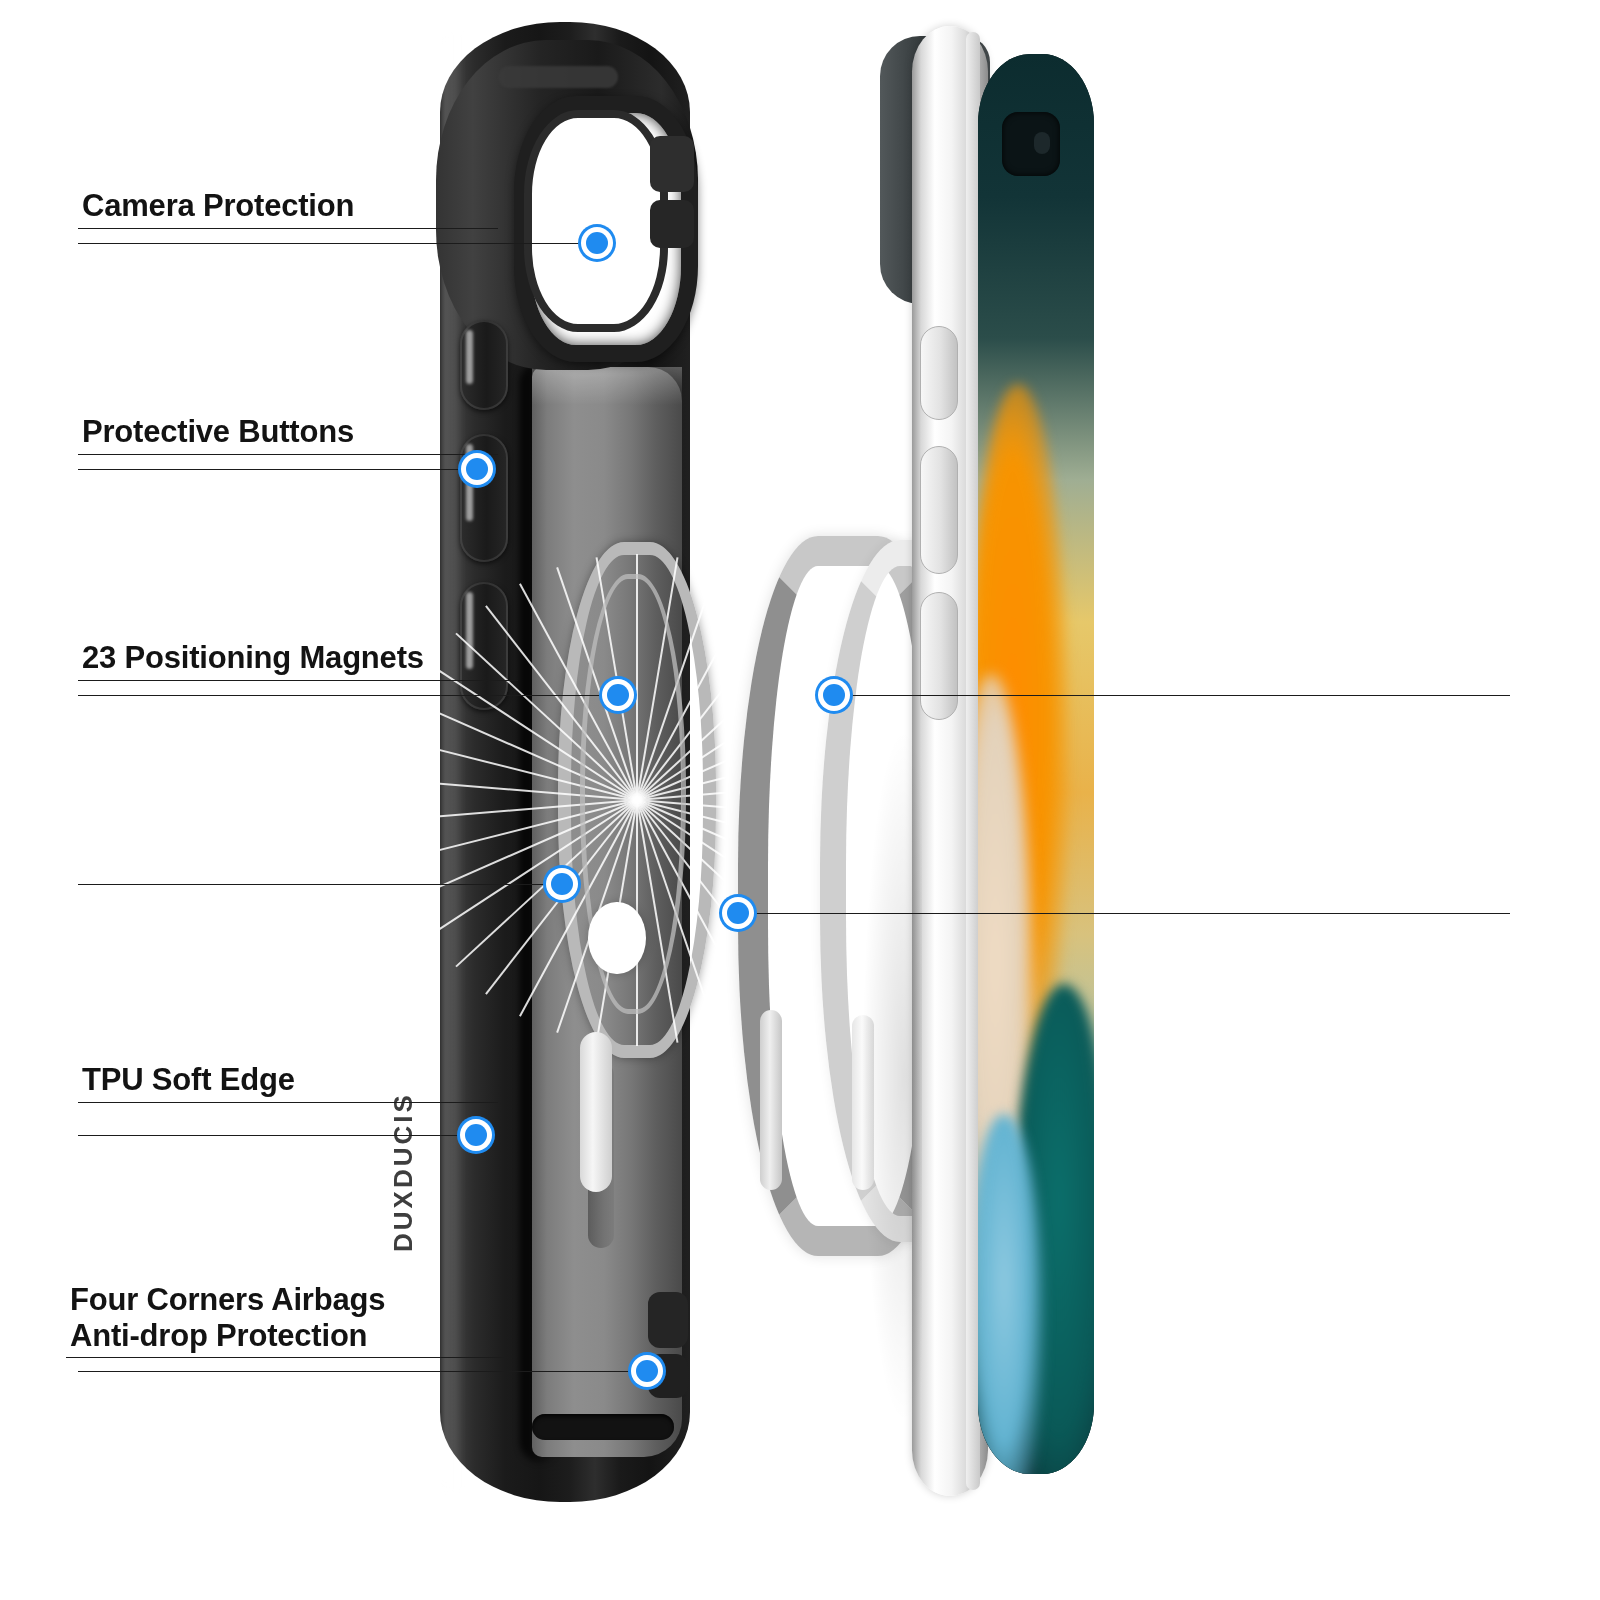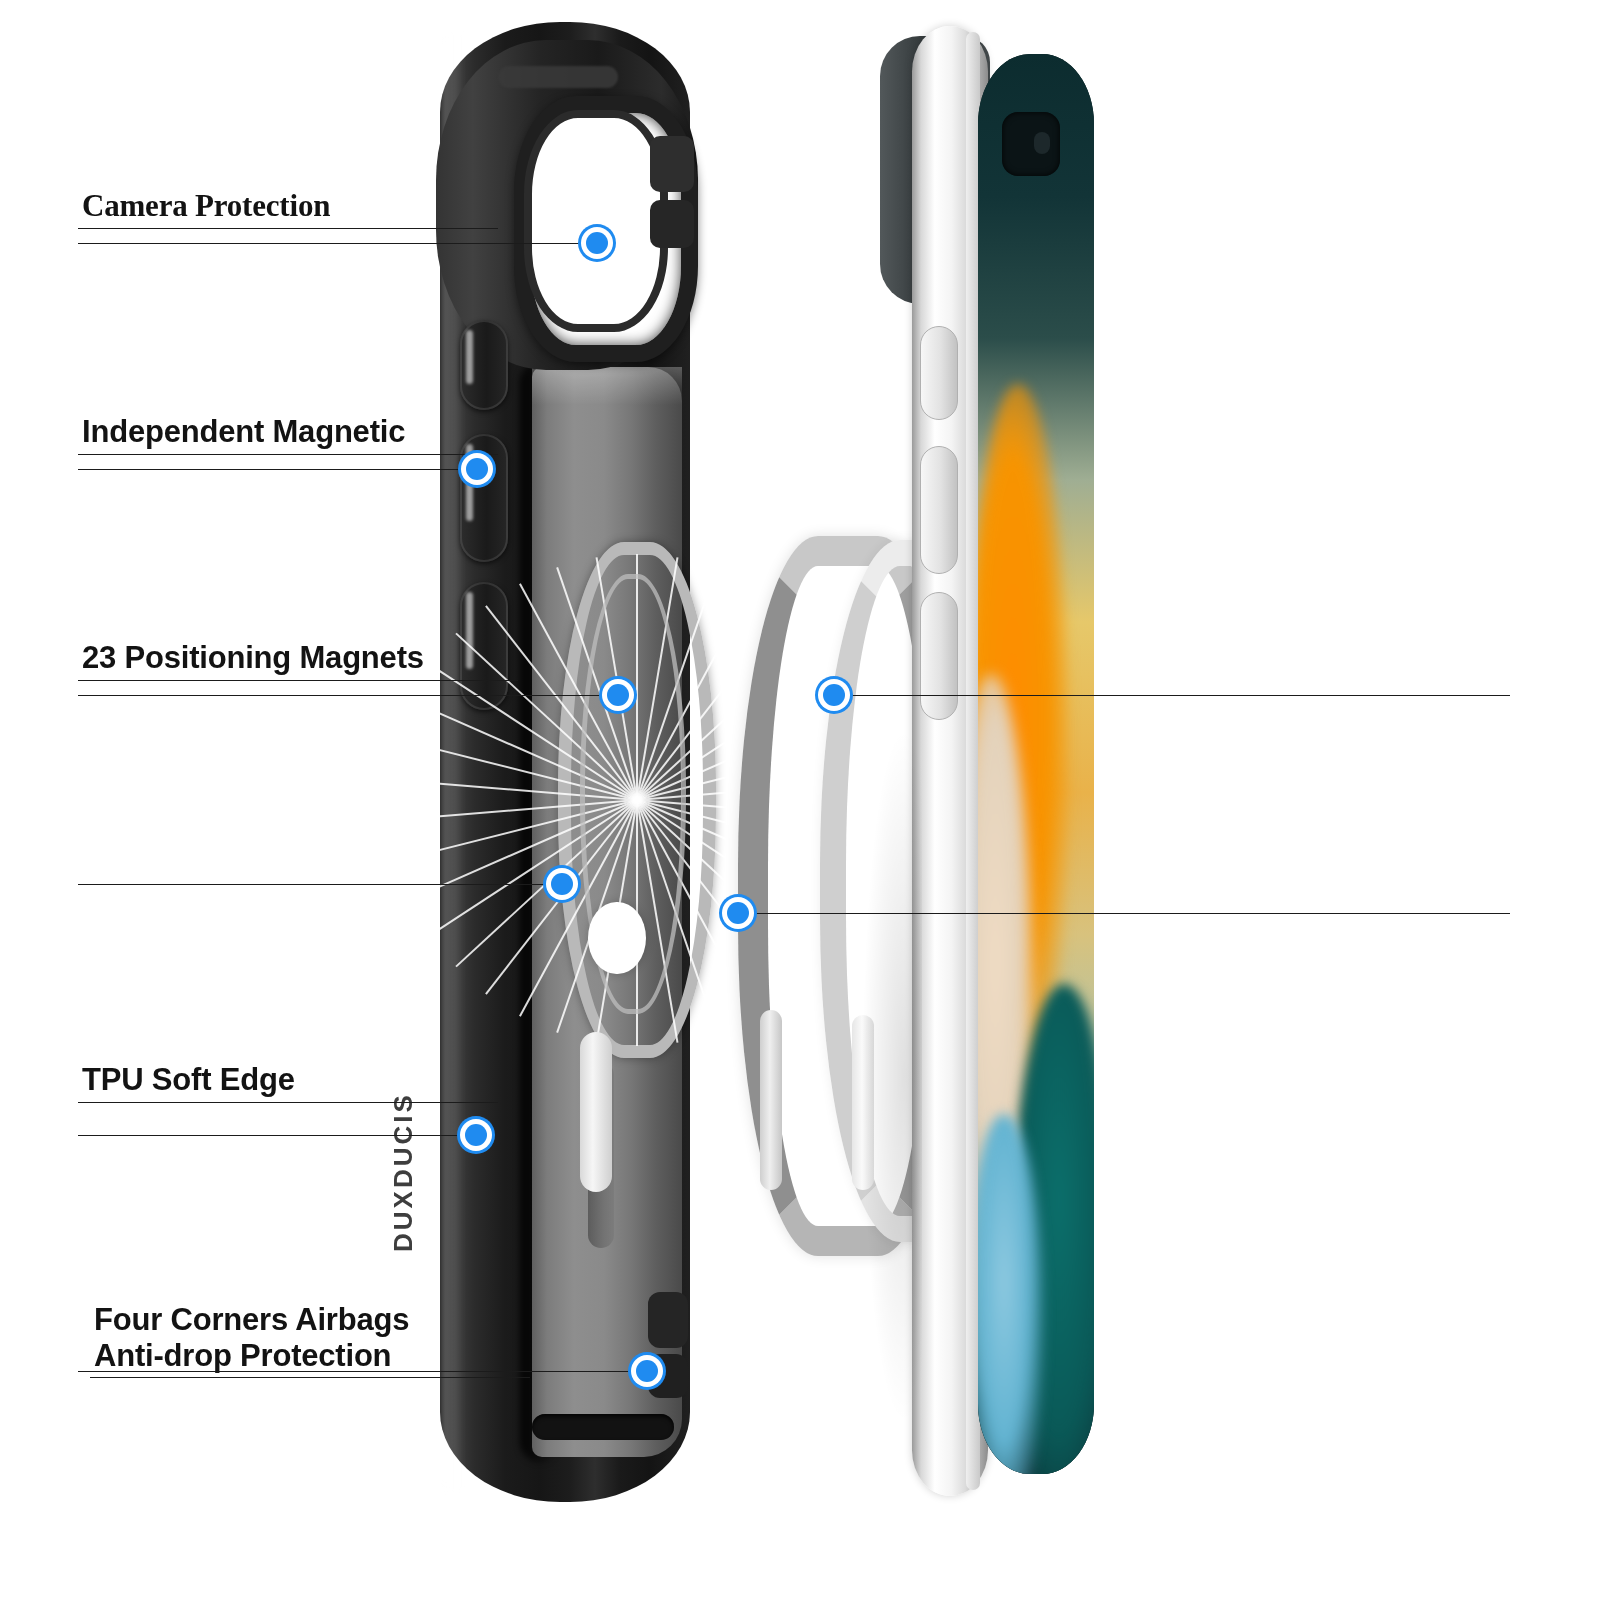--- a/index.html
+++ b/index.html
@@ -387,29 +387,29 @@
       <div class="wp-teal"></div>
       <div class="wp-blue"></div>
       <div class="notch"></div>
     </div>
     <div class="pbtn p1"></div>
     <div class="pbtn p2"></div>
     <div class="pbtn p3"></div>
     <div class="phone-shadow"></div>
   </div>
 
-  <div class="callout left" style="left:78px;top:188px;width:420px;font-family:Liberation Serif, serif;">
+  <div class="callout left" style="left:78px;top:188px;width:420px;">
     <div class="ctext">Camera Protection</div>
     <div class="rule"></div>
   </div>
   <div class="leader" style="left:78px;top:243px;width:518px;"></div>
   <div class="dot" style="left:586px;top:232px;width:22px;height:22px;"></div>
 
   <div class="callout left" style="left:78px;top:414px;width:420px;">
-    <div class="ctext">Independent Magnetic</div>
+    <div class="ctext">Protective Buttons</div>
     <div class="rule"></div>
   </div>
   <div class="leader" style="left:78px;top:469px;width:398px;"></div>
   <div class="dot" style="left:466px;top:458px;width:22px;height:22px;"></div>
 
   <div class="callout left" style="left:78px;top:640px;width:440px;">
     <div class="ctext">23 Positioning Magnets</div>
     <div class="rule"></div>
   </div>
   <div class="leader" style="left:78px;top:695px;width:540px;"></div>
@@ -418,21 +418,21 @@
   <div class="leader" style="left:78px;top:884px;width:484px;"></div>
   <div class="dot" style="left:551px;top:873px;width:22px;height:22px;"></div>
 
   <div class="callout left" style="left:78px;top:1062px;width:420px;">
     <div class="ctext">TPU Soft Edge</div>
     <div class="rule"></div>
   </div>
   <div class="leader" style="left:78px;top:1135px;width:396px;"></div>
   <div class="dot" style="left:465px;top:1124px;width:22px;height:22px;"></div>
 
-  <div class="callout left" style="left:90px;top:1282px;width:440px;margin-top:20px;">
+  <div class="callout left" style="left:66px;top:1282px;width:440px;">
     <div class="ctext">Four Corners Airbags
 Anti-drop Protection</div>
     <div class="rule"></div>
   </div>
   <div class="leader" style="left:78px;top:1371px;width:567px;"></div>
   <div class="dot" style="left:636px;top:1360px;width:22px;height:22px;"></div>
 
   <div class="leader" style="left:843px;top:695px;width:667px;"></div>
   <div class="dot" style="left:823px;top:684px;width:22px;height:22px;"></div>
 

